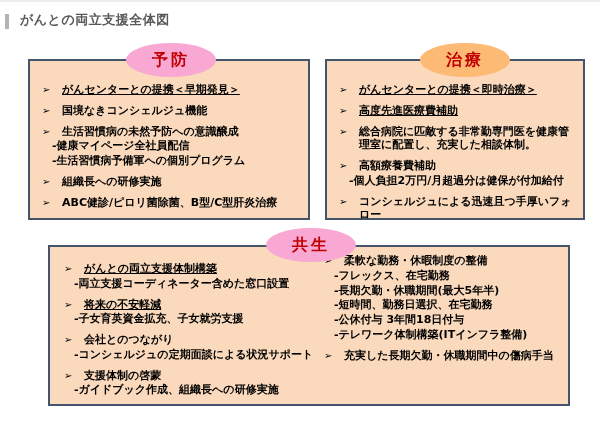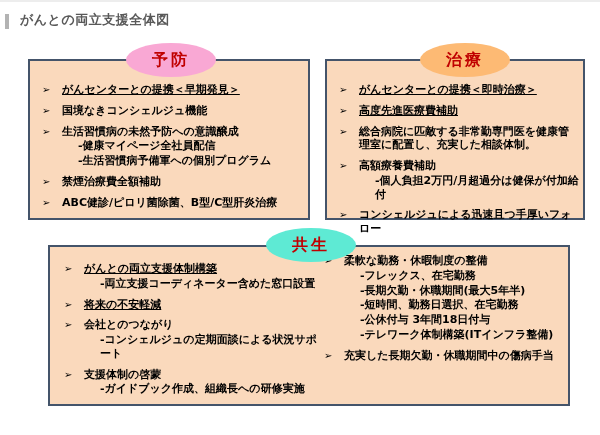--- a/index.html
+++ b/index.html
@@ -24,31 +24,31 @@
   .col { box-sizing:border-box; }
   .col-left  { width:270px; padding:15px 0 0 12px; }
   .col-right { flex:1; padding:7px 4px 9px 2px; }
 
   
   .item { display:flex; align-items:flex-start; margin-top:7px; font-size:11px; font-weight:bold; color:#000; line-height:1.25; }
   .item.first { margin-top:0; }
   .bul { flex:0 0 20px; font-size:10px; padding-left:2px; line-height:1.35; }
   .t { flex:1; }
   .u { text-decoration:underline; }
-  .sub { margin-left:38px; margin-top:1px; font-size:11px; font-weight:bold; color:#000; line-height:1.25; }
+  .sub { margin-left:12px; margin-top:1px; font-size:11px; font-weight:bold; color:#000; line-height:1.25; }
 
   
   .oval {
     position:absolute; height:34px; width:90px; border-radius:50%;
     display:flex; align-items:center; justify-content:center;
     font-size:16px; font-weight:bold; color:#c00000; letter-spacing:3px; z-index:3;
   }
   .oval-prevention  { left:126px; top:41px;  background:#f9a8d4; }
   .oval-treatment   { left:420px; top:41px;  background:#fdba74; }
-  .oval-coexistence { left:266px; top:226px; background:#5eead4; }
+  .oval-coexistence { left:266px; top:226px; background:#f9a8d4; }
 
   .footnote { position:absolute; left:22px; top:411px; font-size:12px; font-weight:bold; color:#000; }
 </style>
 </head>
 <body>
 
 <div class="page">
 
   <div class="titlebar">
     <span class="accent"></span>
@@ -65,21 +65,21 @@
       <span class="t">国境なきコンシェルジュ機能</span>
     </div>
     <div class="item">
       <span class="bul">➢</span>
       <span class="t">生活習慣病の未然予防への意識醸成</span>
     </div>
     <div class="sub">-健康マイページ全社員配信</div>
     <div class="sub">-生活習慣病予備軍への個別プログラム</div>
     <div class="item">
       <span class="bul">➢</span>
-      <span class="t">禁煙治療費全額補助</span>
+      <span class="t">組織長への研修実施</span>
     </div>
     <div class="item">
       <span class="bul">➢</span>
       <span class="t">ABC健診/ピロリ菌除菌、B型/C型肝炎治療</span>
     </div>
   </div>
 
   <div class="box box-treatment">
     <div class="item first">
       <span class="bul">➢</span>
@@ -108,20 +108,21 @@
     <div class="col col-left">
       <div class="item first">
         <span class="bul">➢</span>
         <span class="t u">がんとの両立支援体制構築</span>
       </div>
       <div class="sub">-両立支援コーディネーター含めた窓口設置</div>
       <div class="item">
         <span class="bul">➢</span>
         <span class="t u">将来の不安軽減</span>
       </div>
+      <div class="sub">-子女育英資金拡充、子女就労支援</div>
       <div class="item">
         <span class="bul">➢</span>
         <span class="t">会社とのつながり</span>
       </div>
       <div class="sub">-コンシェルジュの定期面談による状況サポート</div>
       <div class="item">
         <span class="bul">➢</span>
         <span class="t">支援体制の啓蒙</span>
       </div>
       <div class="sub">-ガイドブック作成、組織長への研修実施</div>

